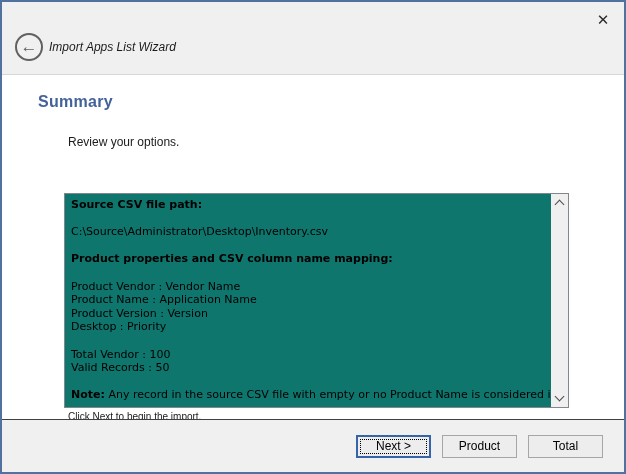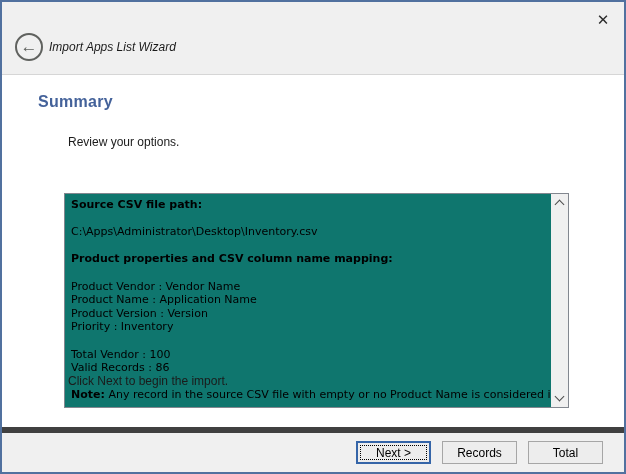--- a/index.html
+++ b/index.html
@@ -55,25 +55,25 @@
     display:flex; align-items:center; justify-content:center;
   }
   .sb-btn.up { top:0; }
   .sb-btn.down { bottom:0; }
   .chev {
     width:7px; height:7px;
     border-left:1.4px solid #4d4d4d; border-top:1.4px solid #4d4d4d;
   }
   .chev.up   { transform:translateY(2px) rotate(45deg); }
   .chev.down { transform:translateY(-2px) rotate(225deg); }
-  .hint { position:absolute; left:66px; top:372px; font-size:12px; color:#1b1b1b; }
+  .hint { position:absolute; left:66px; top:409px; font-size:10px; color:#1b1b1b; }
   
   .footer {
-    position:absolute; left:0; right:0; bottom:0; height:45px;
-    background:#f0f0f0; border-top:6px solid #404040;
+    position:absolute; left:0; right:0; bottom:0; height:53px;
+    background:#f0f0f0; border-top:1px solid #404040;
     display:flex; align-items:center; justify-content:flex-end;
     gap:11px; padding-right:21px;
   }
   .btn {
     width:75px; height:23px; background:#ededed; border:1px solid #a6a6a6;
     font-family:"Liberation Sans", sans-serif; font-size:12px; color:#000;
     text-align:center; line-height:20px; cursor:default;
   }
   .btn.focused {
     border:2px solid #3565a8;
@@ -93,45 +93,45 @@
   </div>
 
   <div class="heading">Summary</div>
 
   <div class="instruction">Review your options.</div>
 
   <div class="summary-box">
     <div class="box-content">
         <div class="box-line"><b>Source CSV file path:</b></div>
         <div class="box-line">&nbsp;</div>
-        <div class="box-line">C:\Apps\Administrator\Desktop\Inventory.csv</div>
+        <div class="box-line">C:\Source\Administrator\Desktop\Inventory.csv</div>
         <div class="box-line">&nbsp;</div>
         <div class="box-line"><b>Product properties and CSV column name mapping:</b></div>
         <div class="box-line">&nbsp;</div>
         <div class="box-line">Product Vendor : Vendor Name</div>
         <div class="box-line">Product Name : Application Name</div>
         <div class="box-line">Product Version : Version</div>
-        <div class="box-line">Priority : Inventory</div>
+        <div class="box-line">Desktop : Priority</div>
         <div class="box-line">&nbsp;</div>
         <div class="box-line">Total Vendor : 100</div>
-        <div class="box-line">Valid Records : 86</div>
+        <div class="box-line">Valid Records : 50</div>
         <div class="box-line">&nbsp;</div>
         <div class="box-line"><b>Note:</b> Any record in the source CSV file with empty or no Product Name is considered invalid.</div>
       </div>
     <div class="scrollbar">
       <div class="sb-btn up">
         <div class="chev up"></div>
       </div>
       <div class="sb-btn down">
         <div class="chev down"></div>
       </div>
     </div>
   </div>
 
   <div class="hint">Click Next to begin the import.</div>
 
   <div class="footer">
     <button class="btn focused">Next &gt;</button>
-    <button class="btn">Records</button>
+    <button class="btn">Product</button>
     <button class="btn">Total</button>
   </div>
 
 </div>
 
 </body></html>

